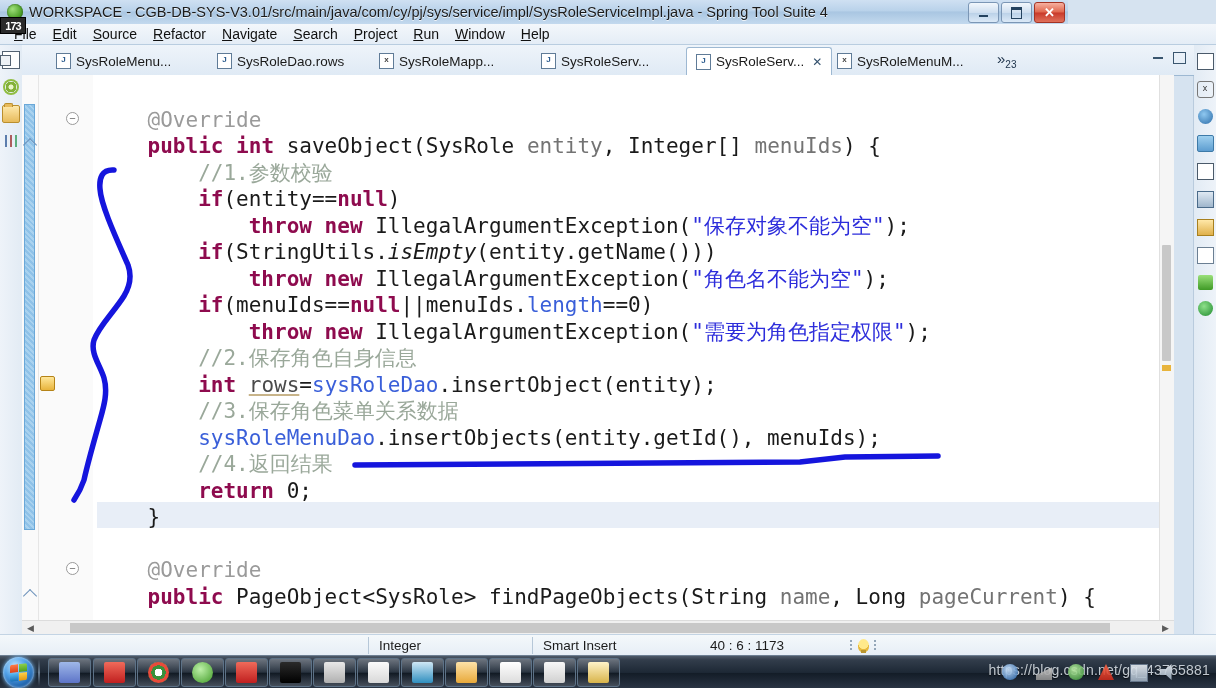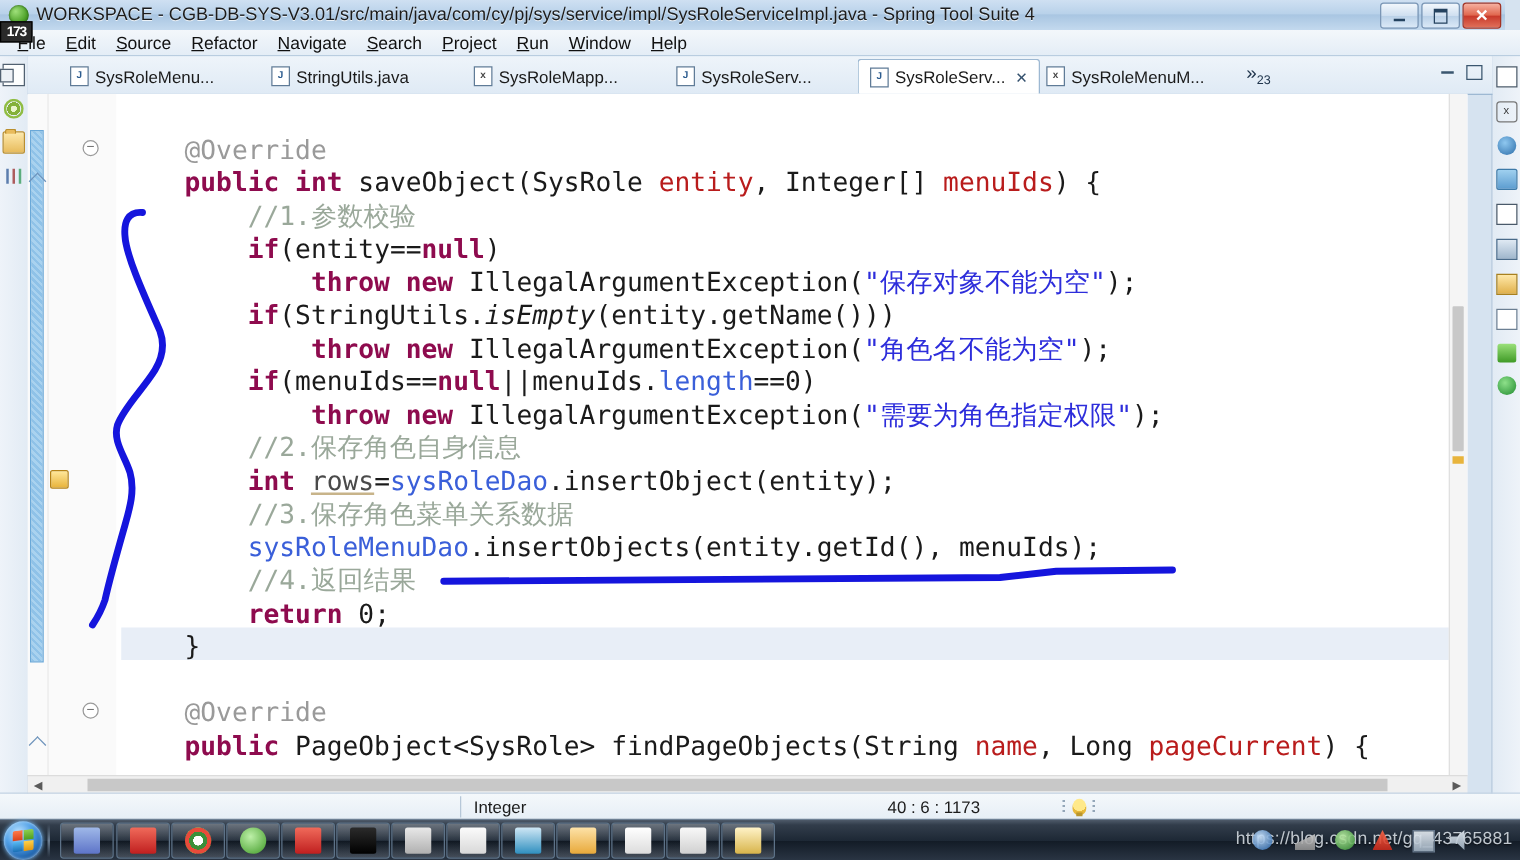--- a/index.html
+++ b/index.html
@@ -6,21 +6,21 @@
   body{
     width:1216px;height:688px;overflow:hidden;
     font-family:"Liberation Sans", sans-serif;
     background:#d6e3f0;
     -webkit-font-smoothing:antialiased;
   }
   #app{position:relative;width:1216px;height:688px;}
 
   
   .titlebar{
-    position:absolute;left:0;top:0;width:1204px;height:24px;
+    position:absolute;left:0;top:0;width:1068px;height:24px;
     background:linear-gradient(to bottom,#cfe0f2 0%,#b9d2ea 45%,#a9c6e2 50%,#c3d9ee 100%);
     border-bottom:1px solid #7d9cbd;
     display:flex;align-items:center;
   }
   .title-ico{
     width:16px;height:16px;margin-left:7px;margin-right:6px;flex:none;
     border-radius:50%;
     background:radial-gradient(circle at 35% 32%,#9fe07a 0%,#4fa32b 60%,#2c6d18 100%);
     box-shadow:inset 0 0 2px #1f4f10;
   }
@@ -167,21 +167,21 @@
   }
   .cl{position:absolute;left:0;white-space:pre;}
   .hl-row{position:absolute;left:0;width:1095px;height:26px;background:#e8eef7;}
 
   
   .kw{color:#8e0b4e;font-weight:bold;}
   .pl{color:#1a1a1a;}
   .cm{color:#9aa89a;}
   .str{color:#2d2ddb;}
   .fld{color:#3a5fd9;}
-  .par{color:#b91c1c;}
+  .par{color:#737373;}
   .loc{color:#4a4a4a;}
   .ann{color:#9a9a9a;}
   .itl{font-style:italic;}
   .undl{text-decoration:underline;text-decoration-color:#c8b48a;text-decoration-style:solid;}
 
   
   .vscroll{
     position:absolute;right:0;top:0;width:14px;height:545px;
     background:#f5f5f5;border-left:1px solid #e0e0e0;
   }
@@ -310,21 +310,21 @@
     <div class="tabbar-btns">
       <div class="tbtn-min"></div>
       <div class="tbtn-max"></div>
     </div>
   <div class="tab" style="left: 25px;">
         <span class="tab-ico j">J</span>
         <span>SysRoleMenu...</span>
       </div>
       <div class="tab" style="left: 186px;">
         <span class="tab-ico j">J</span>
-        <span>StringUtils.java</span>
+        <span>SysRoleDao.rows</span>
       </div>
       <div class="tab" style="left: 348px;">
         <span class="tab-ico x">x</span>
         <span>SysRoleMapp...</span>
       </div>
       <div class="tab" style="left: 510px;">
         <span class="tab-ico j">J</span>
         <span>SysRoleServ...</span>
       </div>
       <div class="tab active" style="left: 664px;">
@@ -378,20 +378,21 @@
   </div>
 
   <div class="hscroll">
     <div class="harrow" style="left:2px;">◀</div>
     <div class="hthumb"></div>
     <div class="harrow" style="right:2px;">▶</div>
   </div>
 
   <div class="statusbar">
     <div class="sb-cell" style="left:368px;width:160px;">Integer</div>
+    <div class="sb-cell" style="left:532px;width:190px;">Smart Insert</div>
     <div class="sb-cell" style="left:700px;width:140px;border-left:none;">40 : 6 : 1173</div>
     <div class="dots" style="left:850px;"></div>
     <div class="bulb" style="left:858px;"></div>
     <div class="dots" style="left:874px;"></div>
   </div>
 
   <div class="taskbar">
     <div class="start-orb">
       <div class="orb-inner"></div>
     </div>

